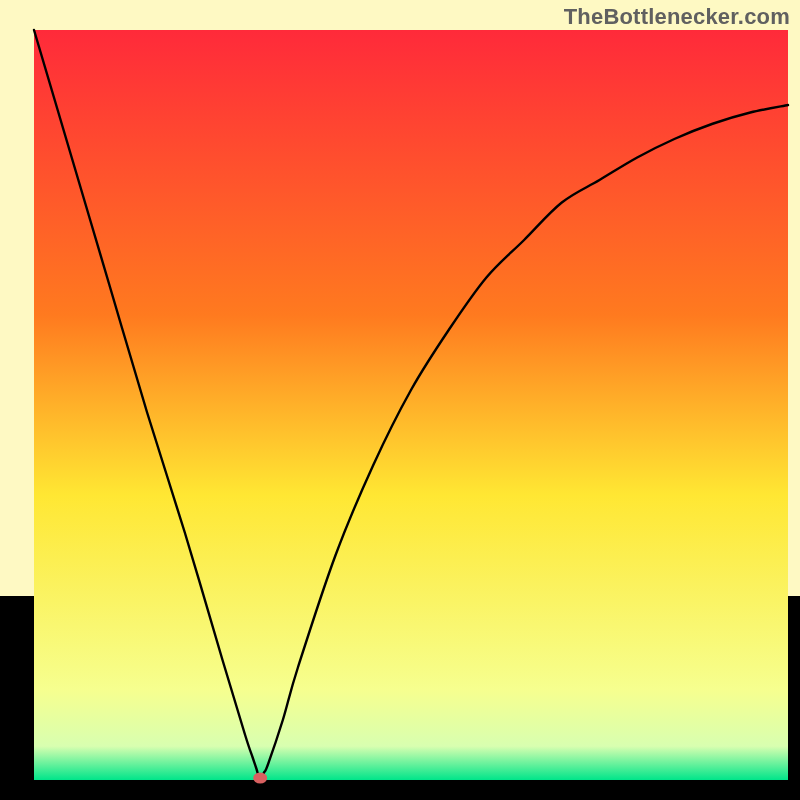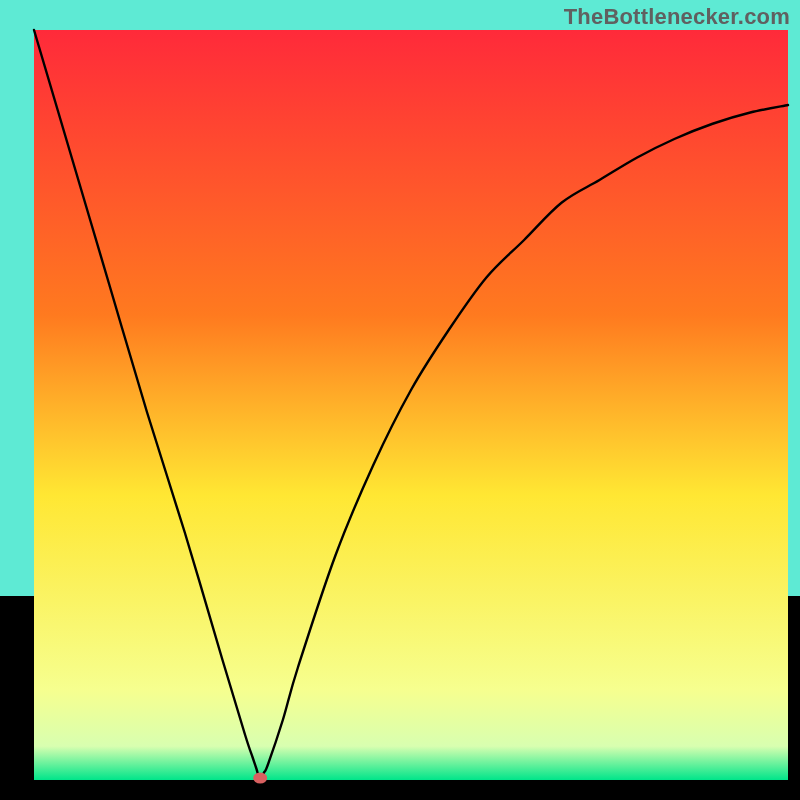--- a/index.html
+++ b/index.html
@@ -8,21 +8,21 @@
     width: 800px;
     height: 800px;
     overflow: hidden;
     background: #000;
     font-family: Arial, Helvetica, sans-serif;
   }
   .frame {
     position: relative;
     width: 800px;
     height: 596px;
-    background: #5eead4;
+    background: #fef9c3;
   }
   .attribution {
     position: absolute;
     top: 4px;
     right: 10px;
     color: #606060;
     font-size: 22px;
     font-weight: 600;
     letter-spacing: 0.2px;
     z-index: 5;

